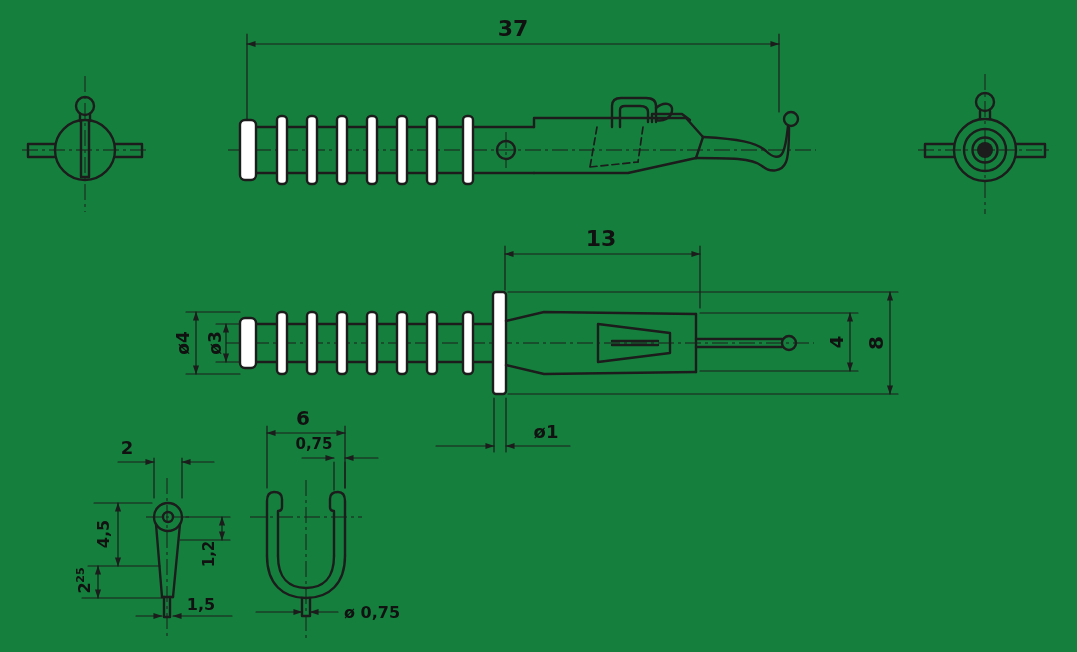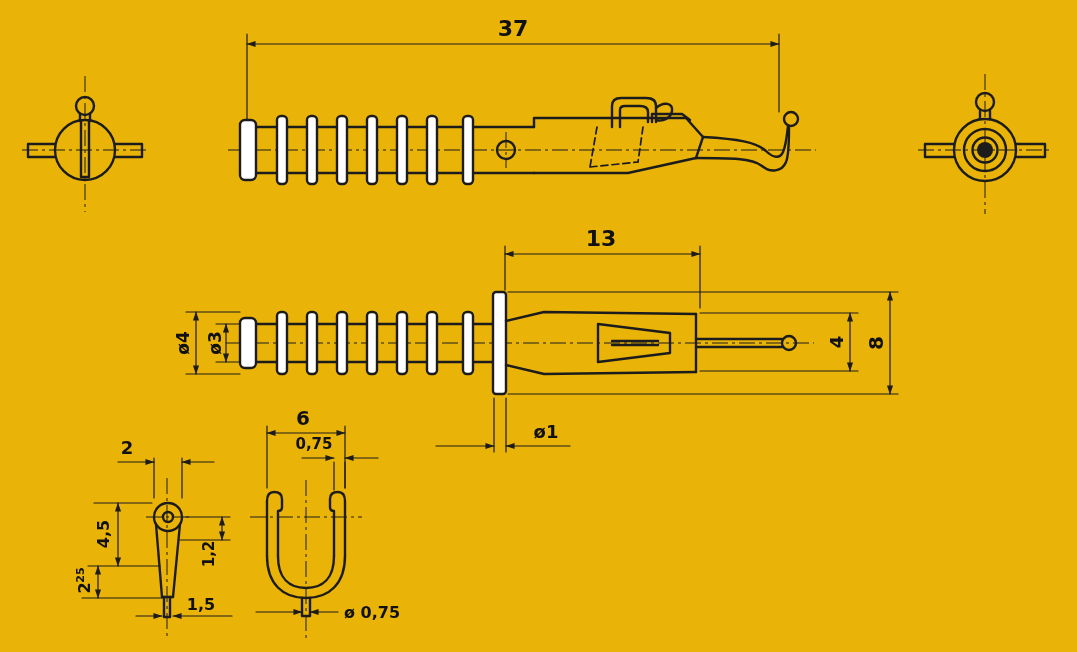--- a/index.html
+++ b/index.html
@@ -1,17 +1,17 @@
 <!DOCTYPE html>
 <html><head>
 <meta charset="utf-8">
 <style>
   html,body{margin:0;padding:0;background:#ffffff;}
   .page{
-    position:relative;width:1077px;height:652px;background:#eab308;overflow:hidden;
+    position:relative;width:1077px;height:652px;background:#15803d;overflow:hidden;
     font-family:"DejaVu Sans",sans-serif;
     text-decoration:underline;
   }
   svg{display:block}
   
   .ol{stroke:#1c1c1c;stroke-width:2.4;fill:none;stroke-linecap:round;stroke-linejoin:round;}
   .olf{stroke:#1c1c1c;stroke-width:2.4;fill:#ffffff;stroke-linejoin:round;}
   .thin{stroke:#1c1c1c;stroke-width:1.2;fill:none;stroke-linecap:round;}
   .cl{stroke:#1c1c1c;stroke-width:1;fill:none;stroke-dasharray:16 4 3 4;}
   .hid{stroke:#1c1c1c;stroke-width:1.7;fill:none;stroke-dasharray:7 4;stroke-linecap:round;}

